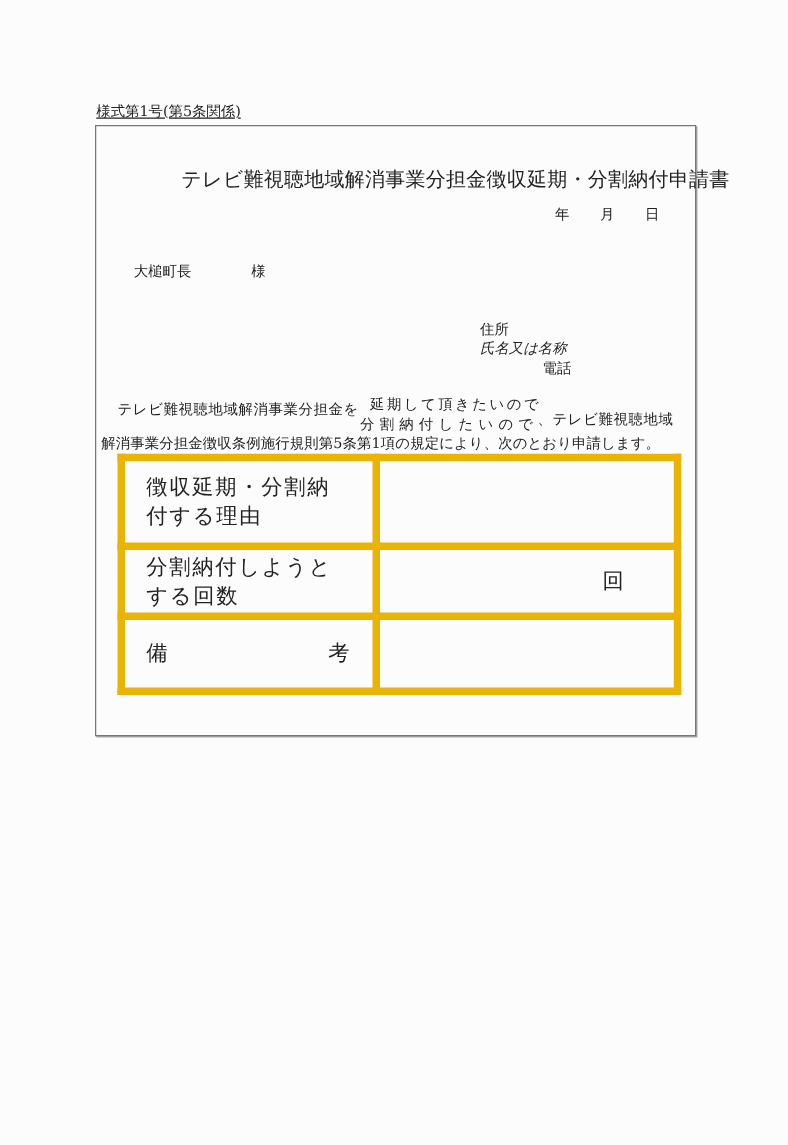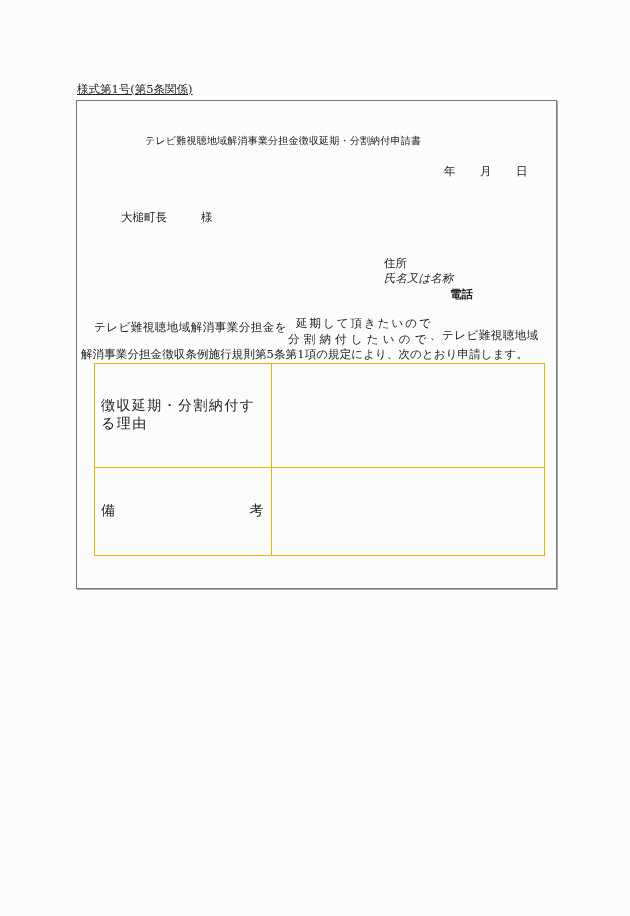--- a/index.html
+++ b/index.html
@@ -2,35 +2,35 @@
 <html><head>
 <meta charset="utf-8">
 <style>
   html, body { margin:0; padding:0; }
   body { width:630px; height:916px; background:#fcfcfc; position:relative; overflow:hidden;
          font-family:"DejaVu Serif","Liberation Serif",serif; color:#222; font-size:11.5px; }
   .abs { position:absolute; white-space:nowrap; }
   .form-no { left:77px; top:82px; font-size:11.5px;text-decoration:underline; }
   .outer { position:absolute; left:76px; top:100px; width:479px; height:487px;
            border:1px solid #777; box-shadow:1px 1px 0 #aaa; }
-  .title { left:145px; top:134px; font-size:10px; letter-spacing:0.2px; }
+  .title { left:145px; top:134px; font-size:16px; letter-spacing:0.2px; }
   .date { top:164px; font-size:11.5px; }
-  .to { left:121px; top:210px;text-align:center; }
+  .to { left:107px; top:210px;text-align:center; }
   .sama { left:201px; top:210px; }
   .addr { left:384px; top:256px; }
   .name { left:384px; top:271px;font-style:italic; }
-  .tel { left:450px; top:287px;font-weight:bold; }
+  .tel { left:434px; top:287px; }
   .p1 { left:94px; top:320px; letter-spacing:0.5px; }
   .opt1 { left:296px; top:316px; letter-spacing:2px;text-align:right; }
   .opt2 { left:288px; top:332px; letter-spacing:4.2px; }
   .p1b { left:430px; top:328px; letter-spacing:0.5px; }
   .p2 { left:81px; top:347px; letter-spacing:0.1px; }
   table.app { position:absolute; left:94px; top:363px; width:451px; height:193px;
               border-collapse:collapse; border:1px solid #555; }
-  table.app td { border:1px solid #eab308; padding:0 6px; font-size:14px; }
+  table.app td { border:6px solid #eab308; padding:0 17px; font-size:17px; }
   table.app td.lbl { width:164px; letter-spacing:1.4px; }
   .row1 { height:66px; } .row2 { height:35px; } .row3 { height:33px; } .row4 { height:56px; }
   .remarks { display:flex; justify-content:space-between; }
   .period { display:flex; }
 </style>
 </head>
 <body>
 
 <div class="abs form-no">様式第1号(第5条関係)</div>
 
@@ -54,20 +54,24 @@
 <div class="abs opt2">分割納付したいので</div>
 <div class="abs p1b">、テレビ難視聴地域</div>
 <div class="abs p2">解消事業分担金徴収条例施行規則第5条第1項の規定により、次のとおり申請します。</div>
 
 <table class="app">
   <tbody>
       <tr class="row1">
     <td class="lbl">徴収延期・分割納付する理由</td>
     <td></td>
   </tr>
+  <tr class="row3">
+    <td class="lbl">分割納付しようとする回数</td>
+    <td style="text-align:right;padding-right:40px">回</td>
+  </tr>
   <tr class="row4">
     <td class="lbl">
       <div class="remarks">
         <span>備</span>
         <span>考</span>
       </div>
     </td>
     <td></td>
   </tr>
 </tbody>

